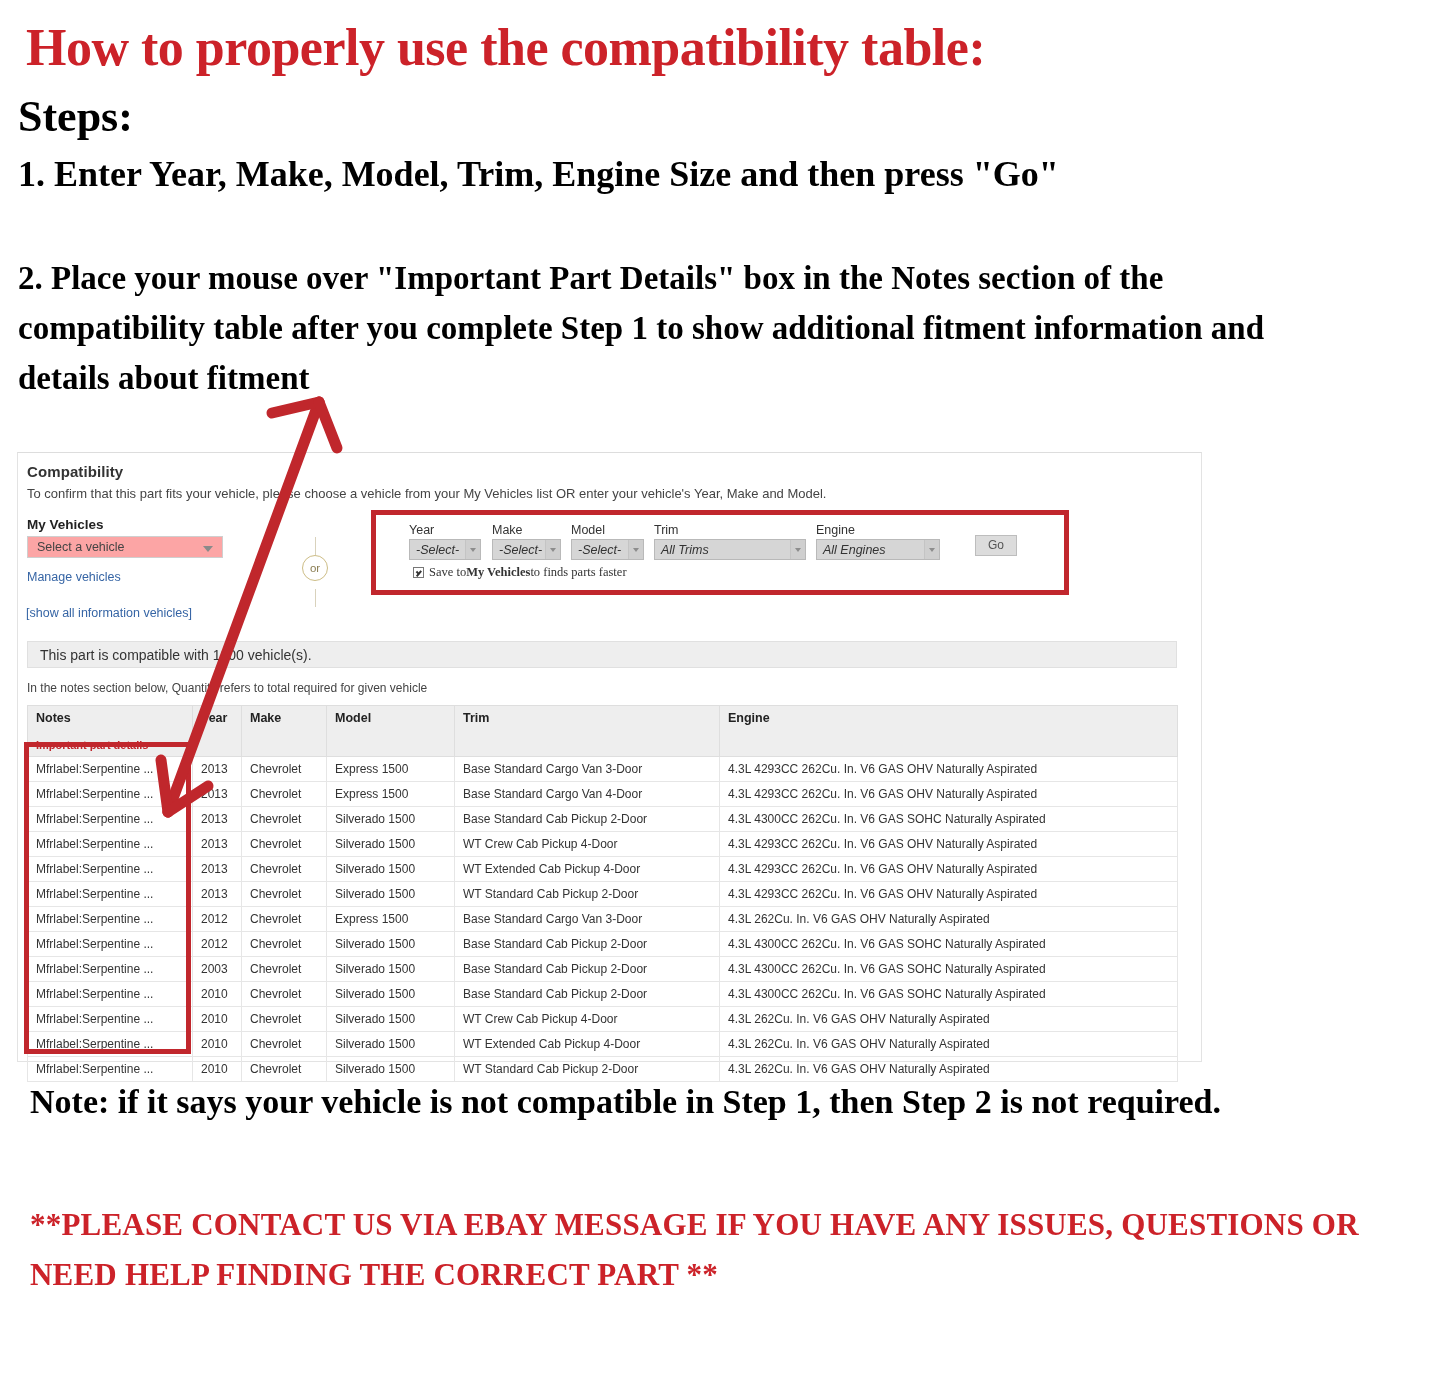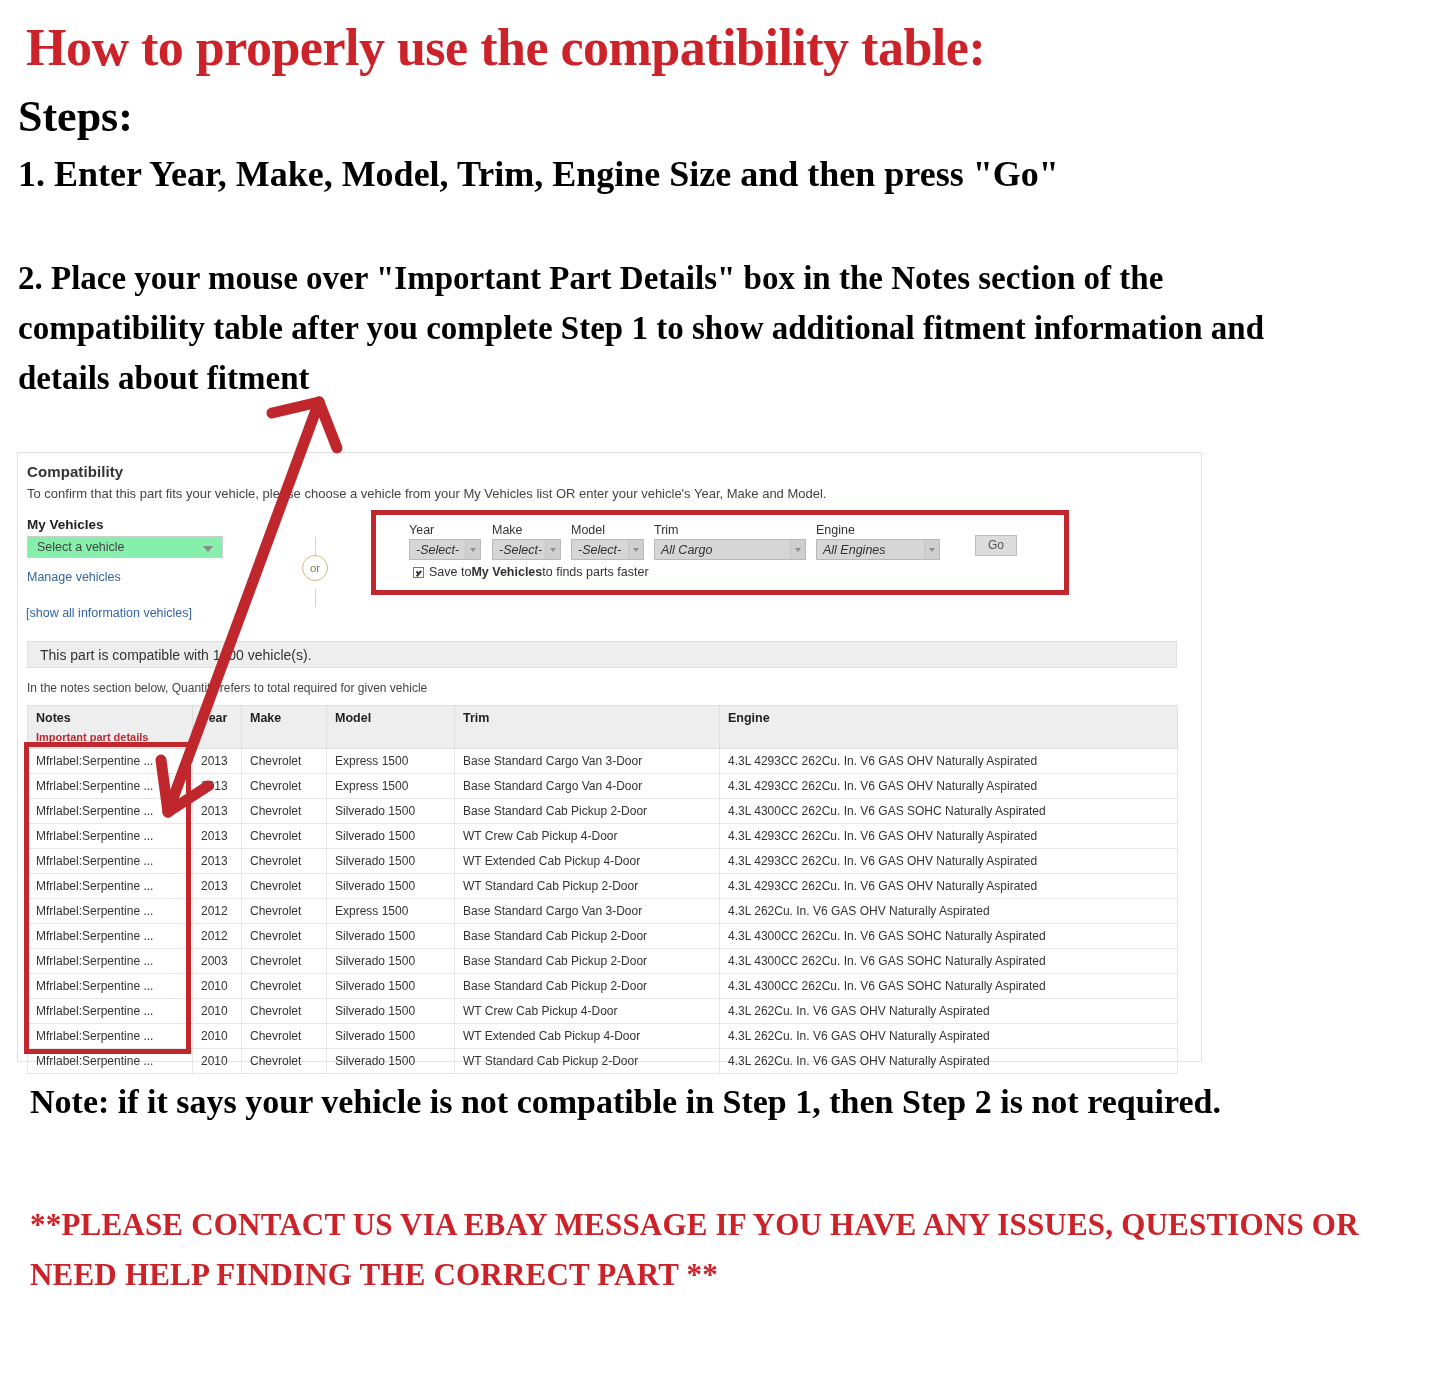--- a/index.html
+++ b/index.html
@@ -57,21 +57,21 @@
     font-size:13px;color:#444;
   }
 
   
   #my-vehicles-label{
     position:absolute;left:27px;top:517px;
     font-size:13.5px;font-weight:bold;color:#222;
   }
   #vehicle-select{
     position:absolute;left:27px;top:536px;width:196px;height:22px;
-    border:1px solid #cfcfcf;background:#86efac;box-sizing:border-box;
+    border:1px solid #cfcfcf;background:#fca5a5;box-sizing:border-box;
   }
   #vehicle-select .val{
     position:absolute;left:9px;top:3px;font-size:12.5px;color:#444;
   }
   #vehicle-select .caret{
     position:absolute;right:9px;top:9px;width:0;height:0;
     border-left:5px solid transparent;border-right:5px solid transparent;
     border-top:6px solid #8a8a8a;
   }
   #manage-vehicles{
@@ -130,21 +130,21 @@
   #field-trim .ddl{width:152px;}
   #field-engine{left:816px;top:523px;}
   #field-engine .ddl{width:124px;}
   #go-button{
     position:absolute;left:975px;top:535px;width:42px;height:21px;
     border:1px solid #bdbdbd;background:#dcdcdc;box-sizing:border-box;
     font-size:12px;color:#555;text-align:center;line-height:19px;cursor:pointer;
   }
   #save-row{
     position:absolute;left:413px;top:565px;display:flex;align-items:center;
-    font-size:12.5px;color:#333;
+    font-size:12.5px;color:#333;font-family:Liberation Serif, serif;
   }
   #save-checkbox{
     width:11px;height:11px;border:1px solid #777;background:#fff;
     margin-right:5px;position:relative;box-sizing:border-box;
     display:inline-block;flex:none;
   }
   #save-checkbox::after{
     content:"";position:absolute;left:2px;top:4px;width:4px;height:1.5px;
     background:#333;transform:rotate(45deg);
   }
@@ -175,21 +175,21 @@
     background:#eeeeee;border:1px solid #dedede;
     text-align:left;padding:5px 8px;vertical-align:top;
     font-size:12.5px;color:#222;font-weight:bold;height:28px;
   }
   #compat-table td{
     border:1px solid #e6e6e6;padding:3px 8px;
     font-size:12px;color:#333;height:18px;white-space:nowrap;
     overflow:hidden;
   }
   #compat-table .sub{
-    display:block;font-size:11px;color:#C1272D;font-weight:bold;margin-top:6px;
+    display:block;font-size:11px;color:#C1272D;font-weight:bold;margin-top:14px;
   }
   .c-notes{width:165px;}
   .c-year{width:49px;}
   .c-make{width:85px;}
   .c-model{width:128px;}
   .c-trim{width:265px;}
   .c-engine{width:auto;}
 
   
   #notes-redbox{
@@ -253,21 +253,21 @@
   <span class="flabel">Model</span>
   <div class="ddl">
     <span class="dval">-Select-</span>
     <span class="darrow"></span>
   </div>
 </div>
 
 <div class="field" id="field-trim">
   <span class="flabel">Trim</span>
   <div class="ddl">
-    <span class="dval">All Cargo</span>
+    <span class="dval">All Trims</span>
     <span class="darrow"></span>
   </div>
 </div>
 
 <div class="field" id="field-engine">
   <span class="flabel">Engine</span>
   <div class="ddl">
     <span class="dval">All Engines</span>
     <span class="darrow"></span>
   </div>

